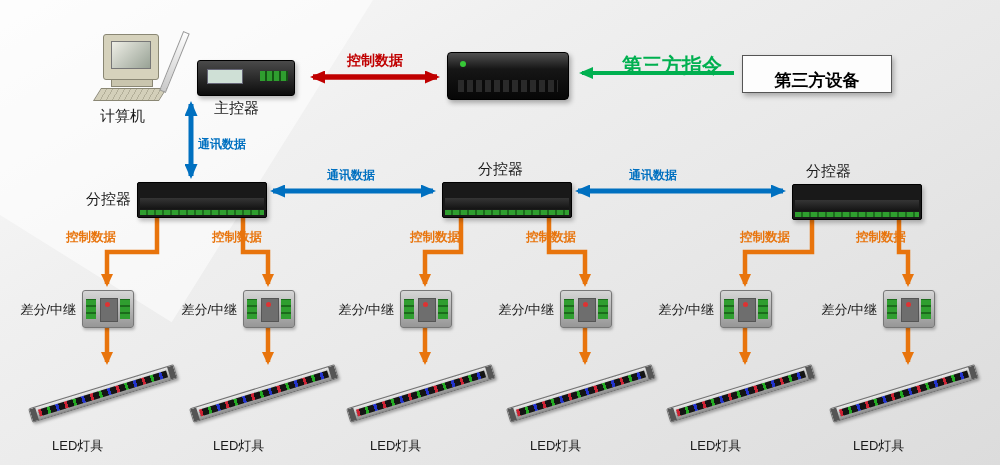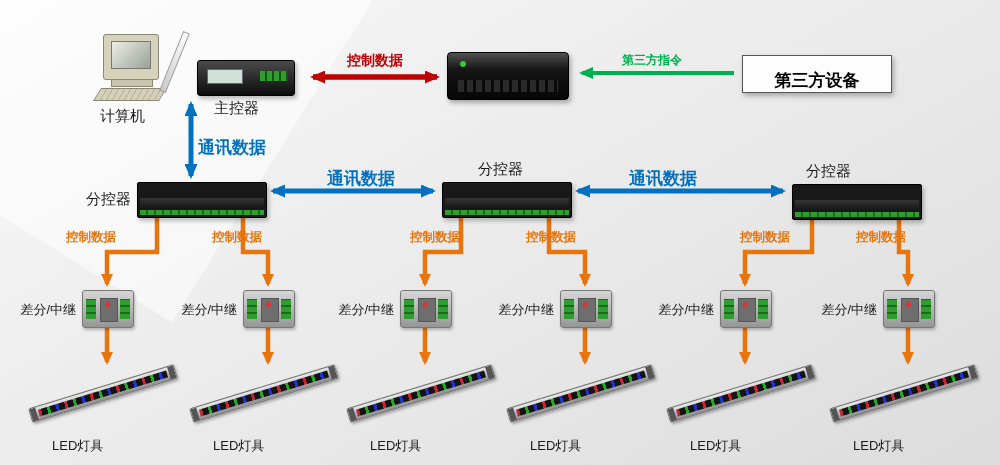--- a/index.html
+++ b/index.html
@@ -14,23 +14,23 @@
   .e-red{stroke:var(--comm-command,#c00000);stroke-width:5.5;fill:none}
   .e-green{stroke:var(--third-command,#00b050);stroke-width:4;fill:none}
   .e-blue{stroke:var(--comm-data,#0070c0);stroke-width:5;fill:none}
   .e-orange{stroke:var(--control-data,#e8740c);stroke-width:4.5;fill:none}
   .mk-red{fill:var(--comm-command,#c00000)}
   .mk-green{fill:var(--third-command,#00b050)}
   .mk-blue{fill:var(--comm-data,#0070c0)}
   .mk-orange{fill:var(--control-data,#e8740c)}
 
   .label{position:absolute;font-size:15px;color:#1a1a1a;white-space:nowrap}
-  .edge-label{position:absolute;font-size:17px;font-weight:bold;white-space:nowrap}
+  .edge-label{position:absolute;font-size:12px;font-weight:bold;white-space:nowrap}
   .c-red{color:var(--comm-command,#c00000);font-size:14px}
-  .c-green{color:var(--third-command,#00b050);font-size:12px}
+  .c-green{color:var(--third-command,#00b050);font-size:20px}
   .c-blue{color:var(--comm-data,#0070c0)}
   .c-orange{color:var(--control-data,#e8740c);font-size:12.5px}
 
   
   .computer{position:absolute;left:95px;top:34px;width:95px;height:72px}
   .crt{position:absolute;left:8px;top:0;width:54px;height:44px;background:#d6d2bc;border:1px solid #8a8774;border-radius:3px}
   .crt-screen{position:absolute;left:7px;top:6px;right:7px;bottom:10px;background:linear-gradient(135deg,#eeeee6,#98a295);border:1px solid #777}
   .crt-base{position:absolute;left:16px;top:45px;width:40px;height:6px;background:#c9c5ae;border:1px solid #8a8774}
   .keyboard{position:absolute;left:2px;top:54px;width:64px;height:11px;border:1px solid #8a8774;transform:skewX(-32deg);
     background:repeating-linear-gradient(90deg,#d3cfb9 0 5px,#b2ae98 5px 6px)}

